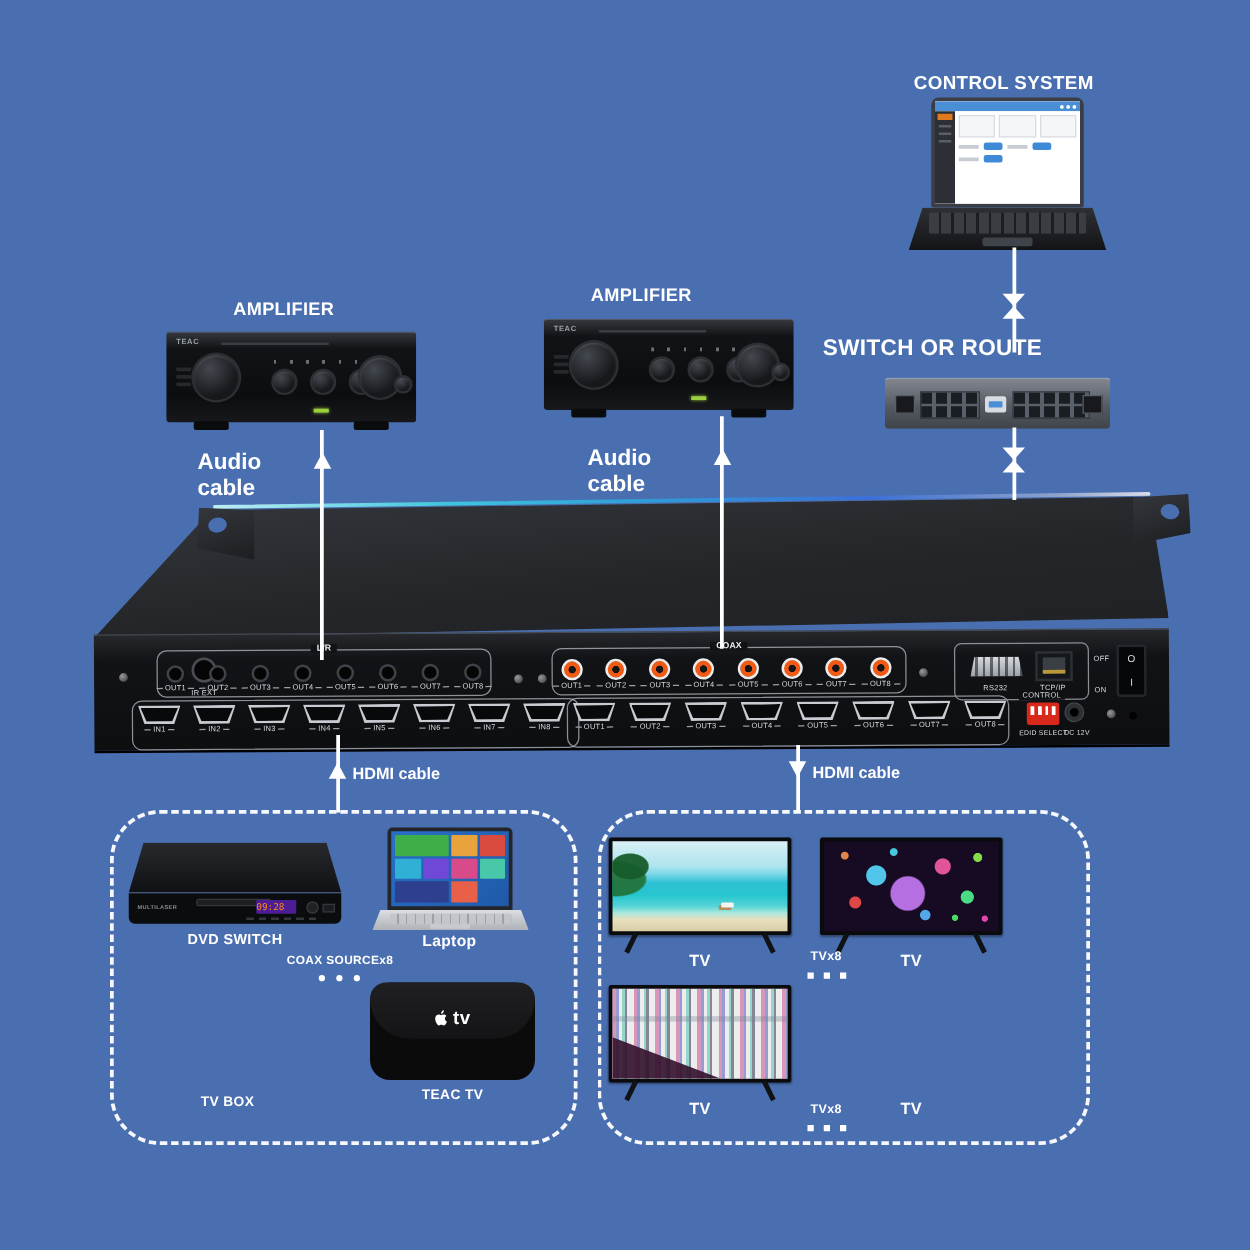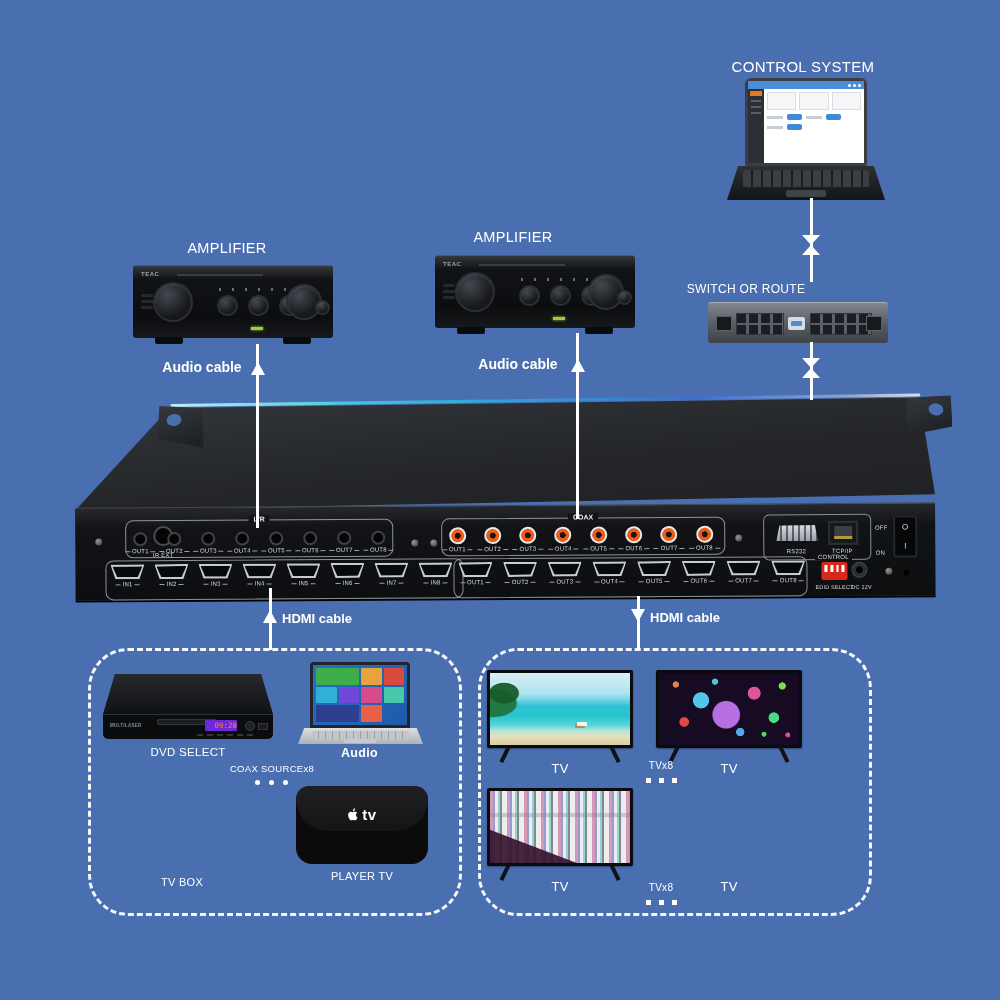--- a/index.html
+++ b/index.html
@@ -1,19 +1,19 @@
 <!DOCTYPE html>
 <html><head>
 <meta charset="utf-8">
 <style>
   html,body{margin:0;padding:0;}
   body{width:1000px;height:1000px;font-family:"Liberation Sans",sans-serif;}
   .scene{position:relative;width:1000px;height:1000px;background:#4a6fb1;overflow:hidden;}
   .abs{position:absolute;}
-  .lbl{position:absolute;color:#fff;font-weight:normal;text-align:center;letter-spacing:.3px;}
+  .lbl{position:absolute;color:#fff;font-weight:bold;text-align:center;letter-spacing:.3px;}
 
   
   .vline{position:absolute;width:3px;background:#fff;z-index:6;}
   .arrow-up{position:absolute;width:0;height:0;border-left:7px solid transparent;border-right:7px solid transparent;border-bottom:13px solid #fff;z-index:7;}
   .arrow-down{position:absolute;width:0;height:0;border-left:7px solid transparent;border-right:7px solid transparent;border-top:13px solid #fff;z-index:7;}
   .bowtie{position:absolute;width:18px;height:20px;z-index:7;}
   .bowtie::before{content:"";position:absolute;top:0;left:0;border-left:9px solid transparent;border-right:9px solid transparent;border-top:10px solid #fff;}
   .bowtie::after{content:"";position:absolute;bottom:0;left:0;border-left:9px solid transparent;border-right:9px solid transparent;border-bottom:10px solid #fff;}
   .cable-lbl{position:absolute;color:#fff;font-weight:600;z-index:7;}
 
@@ -32,21 +32,21 @@
   .cs-flow{display:flex;gap:3px;margin-bottom:4px;}
   .cs-flow i{flex:1;height:16px;background:#f4f6f8;border:1px solid #d8dce2;}
   .cs-row{display:flex;align-items:center;gap:4px;margin-top:4px;}
   .cs-row s{display:block;width:16px;height:3px;background:#c8cdd4;text-decoration:none;}
   .cs-btn{display:block;width:15px;height:6px;background:#3f8ad6;border-radius:2px;}
   .cs-base{position:absolute;left:0;top:88px;width:158px;height:34px;background:linear-gradient(180deg,#2e3034,#131417);clip-path:polygon(7% 0,93% 0,100% 100%,0 100%);}
   .cs-kb{position:absolute;left:16px;top:4px;width:126px;height:17px;background:repeating-linear-gradient(90deg,#3a3d42 0 8px,#1b1d20 8px 10px),repeating-linear-gradient(180deg,#3a3d42 0 4px,#1b1d20 4px 6px);border-radius:2px;}
   .cs-tp{position:absolute;left:59px;bottom:3px;width:40px;height:7px;background:#3f434a;border-radius:2px;}
 
   
-  .sw-label{left:656px;top:282px;width:180px;font-size:12px;}
+  .sw-label{left:656px;top:268px;width:180px;font-size:18px;}
   .net-switch{left:708px;top:302px;width:180px;height:40px;background:linear-gradient(180deg,#82878f,#565b63 55%,#3f434a);border-radius:3px;border-top:1px solid #a8adb4;z-index:5;}
   .sw-ports{position:absolute;top:10px;height:22px;background:repeating-linear-gradient(90deg,#1a1d22 0 9px,#596069 9px 12px);border:1px solid #31353c;box-sizing:border-box;}
   .sw-ports::after{content:"";position:absolute;left:0;right:0;top:9px;height:2px;background:#596069;}
   .sw-pa{left:28px;width:48px;}
   .sw-pb{left:102px;width:62px;}
   .sw-vga{position:absolute;left:80px;top:14px;width:17px;height:13px;background:#d8dce2;border-radius:2px;}
   .sw-vga::after{content:"";position:absolute;left:3px;top:4px;right:3px;bottom:4px;background:#4a8fd6;border-radius:1px;}
   .sw-pwr{position:absolute;top:13px;width:14px;height:13px;background:#17191c;border:1px solid #5a5f66;}
   .sw-pwr.l{left:8px;} .sw-pwr.r{right:6px;}
 
@@ -63,21 +63,21 @@
   .k-md2{left:117px;top:31px;width:17px;height:17px;}
   .k-md3{left:148px;top:31px;width:17px;height:17px;}
   .k-lg2{left:152px;top:20px;width:32px;height:32px;left:155px;}
   .k-sm{left:184px;top:36px;width:11px;height:11px;}
   .amp-dots{position:absolute;left:86px;top:22px;width:80px;height:3px;background:repeating-linear-gradient(90deg,#6a6f76 0 2px,transparent 2px 13px);}
   .amp-btns{position:absolute;left:8px;top:28px;display:flex;flex-direction:column;gap:3px;}
   .amp-btns i{width:12px;height:3px;background:#26282c;border-radius:1px;}
   .amp-led{position:absolute;left:118px;bottom:8px;width:12px;height:3px;background:#9ccf3f;box-shadow:0 0 3px #9ccf3f;}
   .amp1{left:133px;top:265px;} .amp2{left:435px;top:255px;}
   .amp-label1{left:152px;top:240px;} .amp-label2{left:438px;top:229px;}
-  .audio-lbl{font-size:14px;text-align:center;}
+  .audio-lbl{font-size:18px;text-align:left;}
   .audio-lbl1{left:158px;top:359px;width:88px;}
   .audio-lbl2{left:470px;top:356px;width:96px;}
 
   
   .device{left:75px;top:398px;width:860px;height:200px;z-index:4;transform:rotate(-.35deg);}
   .dev-top{position:absolute;inset:0;clip-path:polygon(95px 8px,845px 2px,860px 99px,0 110px);background:linear-gradient(175deg,#33363b,#232528 40%,#1c1e21);}
   .led{position:absolute;left:96px;top:4px;width:750px;height:3px;transform:rotate(-.45deg);transform-origin:left center;background:linear-gradient(90deg,#bfeef2,#3ec6dd 25%,#2f9fd8 45%,#3b6fd8 70%,#8fa3c8 90%,#d8dde8);border-radius:2px;}
   .ear{position:absolute;background:linear-gradient(160deg,#34373c,#1c1e21);}
   .ear-l{left:83px;top:6px;width:46px;height:42px;clip-path:polygon(4% 0,100% 6%,100% 100%,0 78%);}
   .ear-l::after{content:"";position:absolute;left:9px;top:8px;width:15px;height:12px;background:#4a6fb1;border-radius:50%;transform:rotate(-12deg);}
@@ -128,21 +128,21 @@
   .src-box{left:88px;top:648px;width:368px;height:262px;}
   .tvs-box{left:478px;top:648px;width:388px;height:262px;}
 
   
   .dvd{left:103px;top:674px;width:170px;height:64px;}
   .dvd-top{position:absolute;left:0;top:0;width:170px;height:40px;background:linear-gradient(180deg,#27292d,#101113);clip-path:polygon(7% 0,93% 0,100% 100%,0 100%);}
   .dvd-front{position:absolute;left:0;top:40px;width:170px;height:24px;background:#0b0c0e;border-radius:0 0 5px 5px;border-top:1px solid #2e3135;}
   .dvd-front::after{content:"";position:absolute;left:55%;bottom:3px;width:60px;height:2px;background:repeating-linear-gradient(90deg,#33363b 0 6px,transparent 6px 10px);}
   .dvd-brand{position:absolute;left:7px;top:8px;font-size:4.5px;color:#8a8f96;font-weight:bold;letter-spacing:.3px;}
   .dvd-slot{position:absolute;left:32%;top:4px;width:58px;height:4px;background:#1d1f23;border:1px solid #34373c;border-radius:2px;}
-  .dvd-display{position:absolute;right:36px;top:5px;width:32px;height:11px;background:#6d28d9;color:#ff8c1a;font-size:7.5px;line-height:11px;text-align:right;font-family:"DejaVu Sans Mono",monospace;border-radius:1px;}
+  .dvd-display{position:absolute;right:36px;top:5px;width:32px;height:11px;background:#4c1d95;color:#ff8c1a;font-size:7.5px;line-height:11px;text-align:left;font-family:"DejaVu Sans Mono",monospace;border-radius:1px;}
   .dvd-btn{position:absolute;right:18px;top:6px;width:8px;height:8px;border-radius:50%;background:#202226;border:1px solid #3a3d42;}
   .dvd-usb{position:absolute;right:5px;top:8px;width:8px;height:5px;background:#1a1c1f;border:1px solid #33363b;}
   .dvd-lbl{left:113px;top:746px;width:150px;font-size:11.5px;}
 
   .src-laptop{left:298px;top:662px;width:125px;height:84px;}
   .sl-screen{position:absolute;left:12px;top:0;width:100px;height:66px;background:#23252a;border-radius:4px 4px 0 0;padding:3px;box-sizing:border-box;}
   .win-screen{width:100%;height:100%;display:grid;grid-template-columns:repeat(4,1fr);grid-auto-rows:1fr;gap:2px;padding:3px;box-sizing:border-box;background:linear-gradient(135deg,#2a6fc8,#1f5aa8);}
   .win-screen i{border-radius:1px;}
   .win-screen i:nth-child(1){grid-column:span 2;background:#3fae49;}
   .win-screen i:nth-child(2){background:#e8a33d;}
@@ -569,59 +569,59 @@
   <div class="abs dvd">
     <div class="dvd-top"></div>
     <div class="dvd-front">
       <span class="dvd-brand">MULTILASER</span>
       <span class="dvd-slot"></span>
       <span class="dvd-display">09:28</span>
       <span class="dvd-btn"></span>
       <span class="dvd-usb"></span>
     </div>
   </div>
-  <div class="lbl dvd-lbl">DVD SELECT</div>
+  <div class="lbl dvd-lbl">DVD SWITCH</div>
 
   <div class="abs src-laptop">
     <div class="sl-screen">
       <div class="win-screen">
           <i></i>
           <i></i>
           <i></i>
           <i></i>
           <i></i>
           <i></i>
           <i></i>
           <i></i>
           <i></i>
         </div>
     </div>
     <div class="sl-base"></div>
   </div>
-  <div class="lbl laptop-lbl">Audio</div>
+  <div class="lbl laptop-lbl">Laptop</div>
 
   <div class="lbl group-lbl">COAX SOURCEx8</div>
   <div class="dots3 src-dots">
       <i></i>
       <i></i>
       <i></i>
     </div>
 
   <div class="lbl tvbox-lbl">TV BOX</div>
 
   <div class="abs appletv">
     <div class="atv-top"></div>
     <div class="atv-logo">
       <svg width="13" height="15" viewBox="0 0 20 24">
           <path fill="#fff" d="M13.9 12.7c0-2.3 1.9-3.4 2-3.5-1.1-1.6-2.8-1.8-3.4-1.8-1.4-.1-2.8.8-3.5.8-.7 0-1.8-.8-3-.8-1.5 0-3 .9-3.8 2.3-1.6 2.8-.4 7 1.2 9.3.8 1.1 1.7 2.4 2.9 2.3 1.2 0 1.6-.7 3-.7s1.8.7 3 .7c1.3 0 2.1-1.1 2.9-2.2.9-1.3 1.3-2.6 1.3-2.7-.1 0-2.6-1-2.6-3.7zM11.6 5c.6-.8 1.1-1.9 1-3-.9 0-2.1.6-2.7 1.4-.6.7-1.1 1.9-1 3 1 .1 2-.5 2.7-1.4z"></path>
         </svg>
       <span class="atv-tv">tv</span>
     </div>
   </div>
-  <div class="lbl appletv-lbl">PLAYER TV</div>
+  <div class="lbl appletv-lbl">TEAC TV</div>
 
   <div class="dashed-box tvs-box"></div>
 
   <div class="tvset tv1">
     <div class="tv-frame">
         <div class="tv-screen beach"></div>
       </div>
     <span class="leg ll"></span>
       <span class="leg lr"></span>
   </div>

